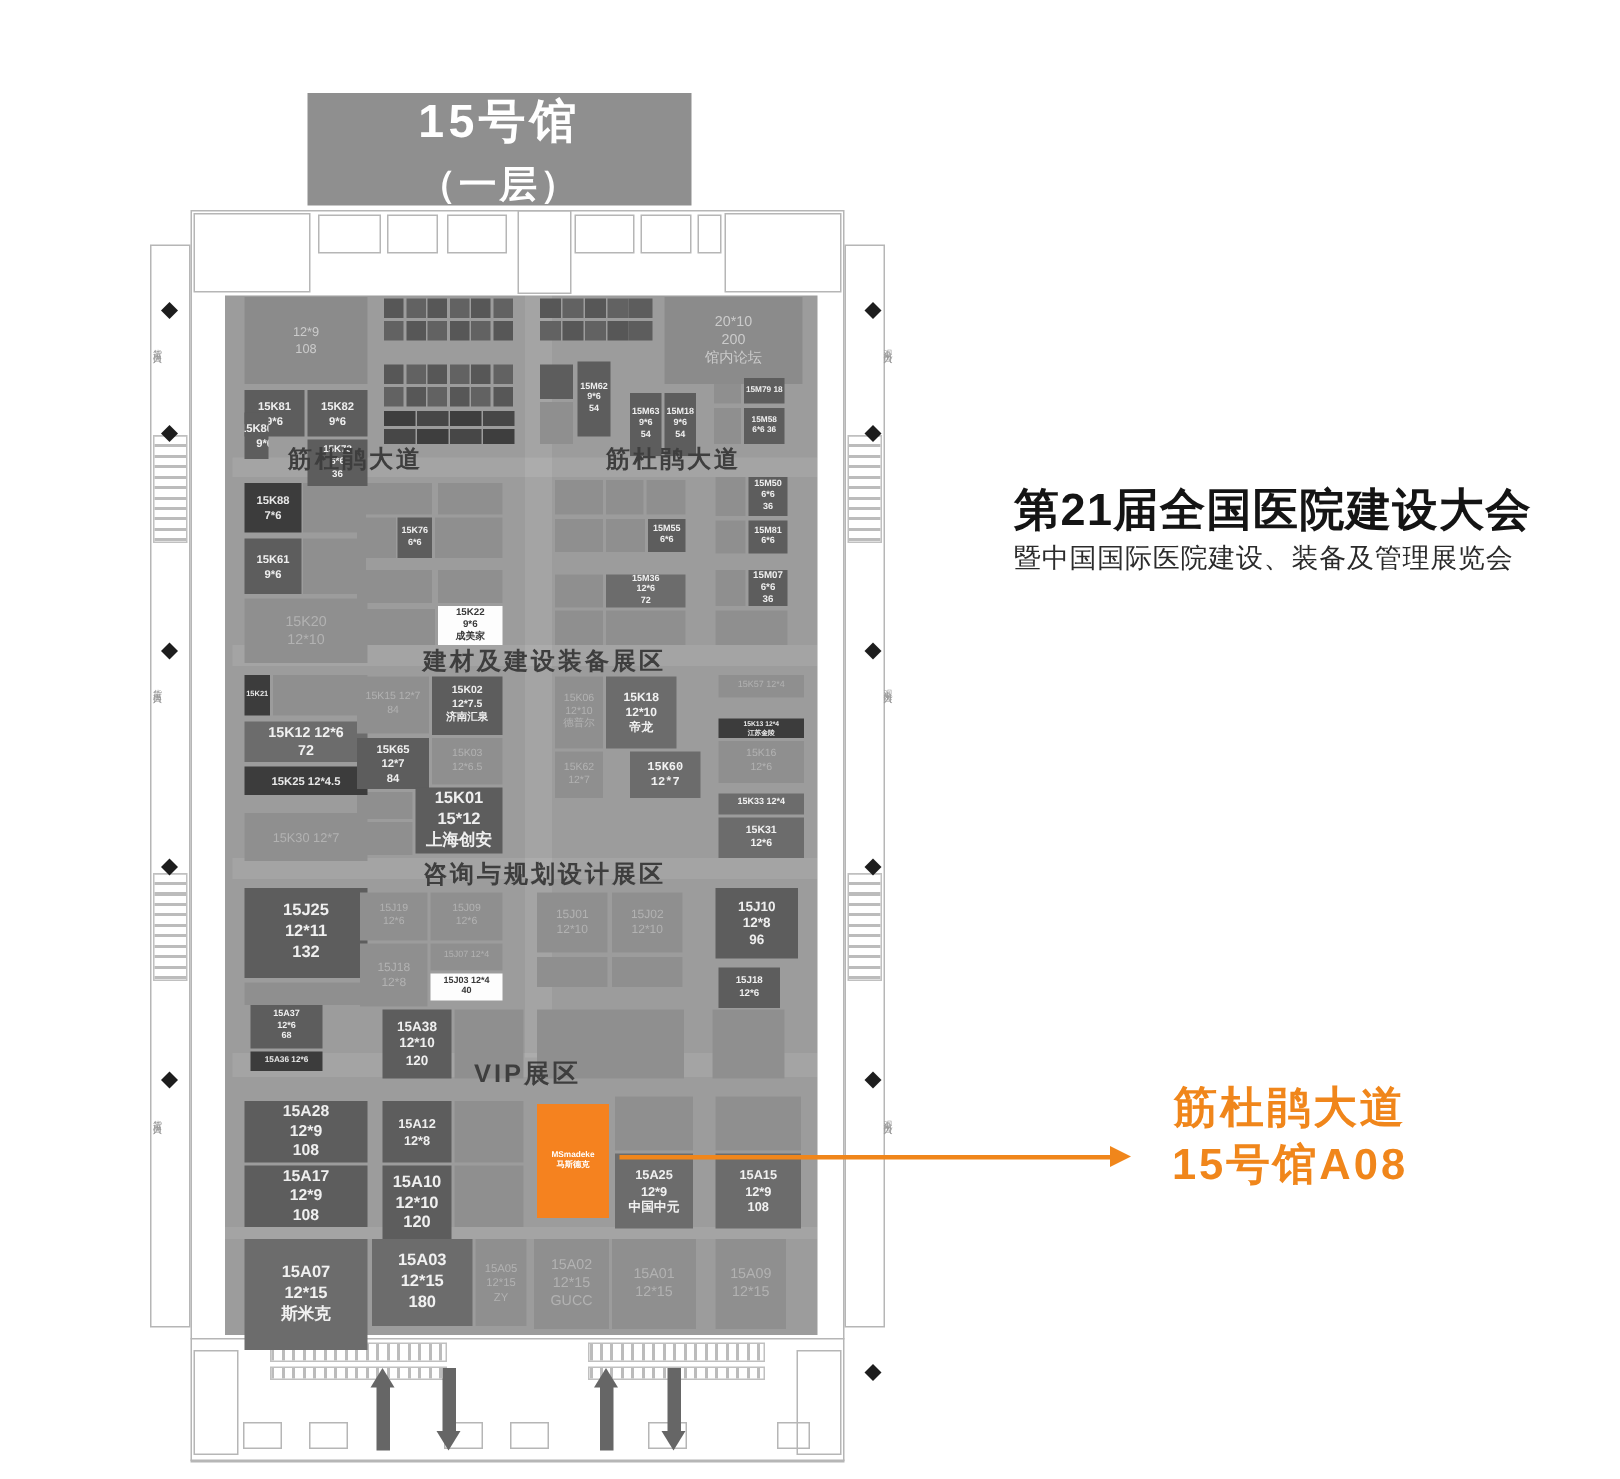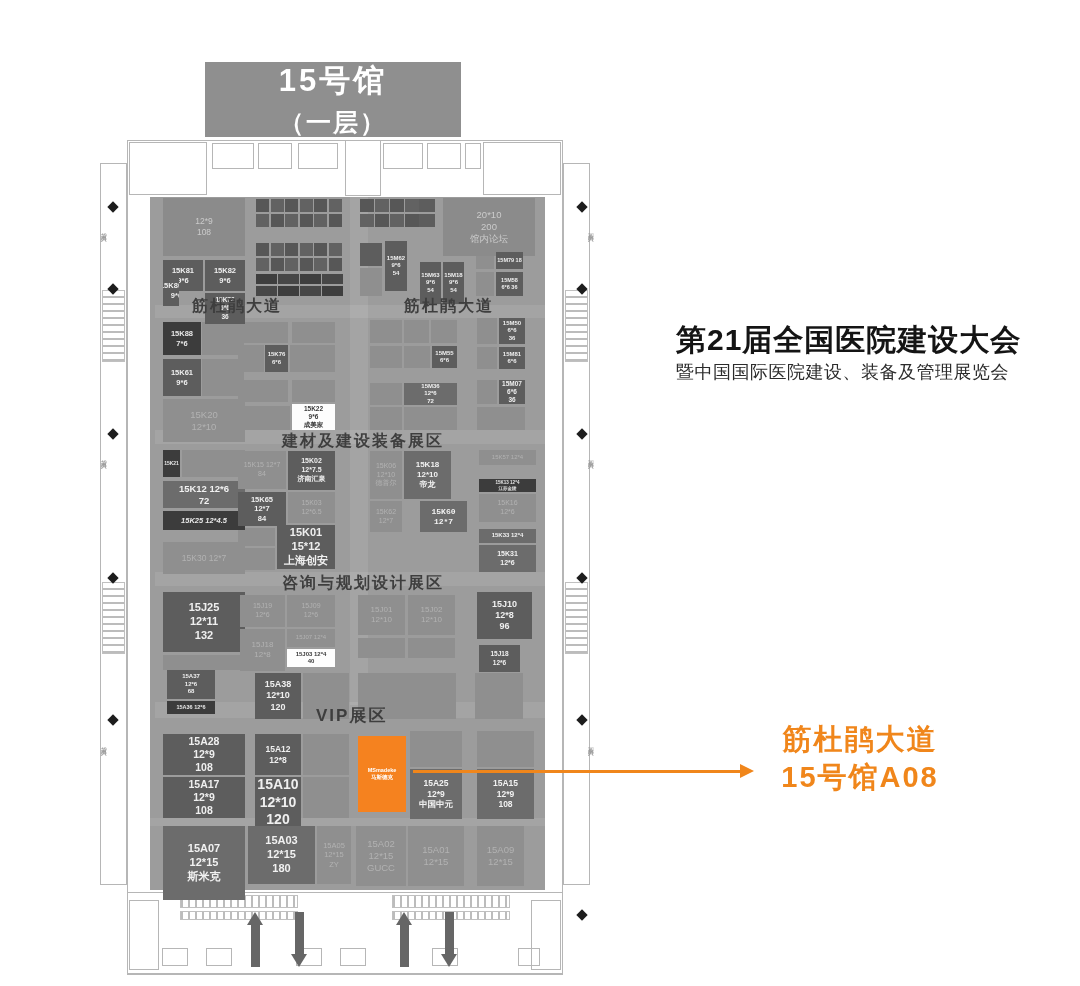--- a/index.html
+++ b/index.html
@@ -214,21 +214,21 @@
 6*6
 36</div>
       <div class="booth tone-D" style="left: 499px; top: 347px; width: 26px; height: 22px; font-size: 6px;">15M81
 6*6</div>
       <div class="booth tone-D" style="left: 499px; top: 380px; width: 26px; height: 24px; font-size: 6.5px;">15M07
 6*6
 36</div>
       <div class="booth tone-K" style="left: 163px; top: 450px; width: 17px; height: 27px; font-size: 5px;">15K21</div>
       <div class="booth tone-M" style="left: 163px; top: 481px; width: 82px; height: 27px; font-size: 9.5px;">15K12 12*6
 72</div>
-      <div class="booth tone-K" style="left: 163px; top: 511px; width: 82px; height: 19px; font-size: 7.5px; font-style: italic;">15K25 12*4.5</div>
+      <div class="booth tone-K" style="left: 163px; top: 511px; width: 82px; height: 19px; font-size: 7.5px;">15K25 12*4.5</div>
       <div class="booth tone-F" style="left: 163px; top: 542px; width: 82px; height: 32px; font-size: 8.5px;">15K30 12*7</div>
       <div class="booth tone-F" style="left: 238px; top: 451px; width: 48px; height: 38px; font-size: 7px;">15K15 12*7
 84</div>
       <div class="booth tone-D" style="left: 288px; top: 451px; width: 47px; height: 39px; font-size: 7px;">15K02
 12*7.5
 济南汇泉</div>
       <div class="booth tone-D" style="left: 238px; top: 492px; width: 48px; height: 34px; font-size: 7.5px;">15K65
 12*7
 84</div>
       <div class="booth tone-F" style="left: 288px; top: 492px; width: 47px; height: 31px; font-size: 7px;">15K03
@@ -283,21 +283,21 @@
 12*10
 120</div>
       <div class="booth tone-D" style="left: 163px; top: 734px; width: 82px; height: 41px; font-size: 10.5px;">15A28
 12*9
 108</div>
       <div class="booth tone-D" style="left: 163px; top: 777px; width: 82px; height: 41px; font-size: 10.5px;">15A17
 12*9
 108</div>
       <div class="booth tone-D" style="left: 255px; top: 734px; width: 46px; height: 41px; font-size: 8.5px;">15A12
 12*8</div>
-      <div class="booth tone-D" style="left: 255px; top: 777px; width: 46px; height: 51px; font-size: 14px; text-align: center;">15A10
+      <div class="booth tone-D" style="left: 255px; top: 777px; width: 46px; height: 51px; font-size: 11px; text-align: center;">15A10
 12*10
 120</div>
       <div class="booth tone-O" style="left: 358px; top: 736px; width: 48px; height: 76px; font-size: 5.5px; background: rgb(245, 130, 31);">MSmadeke
 马斯德克</div>
       <div class="booth tone-M" style="left: 410px; top: 769px; width: 52px; height: 50px; font-size: 8.5px;">15A25
 12*9
 中国中元</div>
       <div class="booth tone-M" style="left: 477px; top: 769px; width: 57px; height: 50px; font-size: 8.5px;">15A15
 12*9
 108</div>

